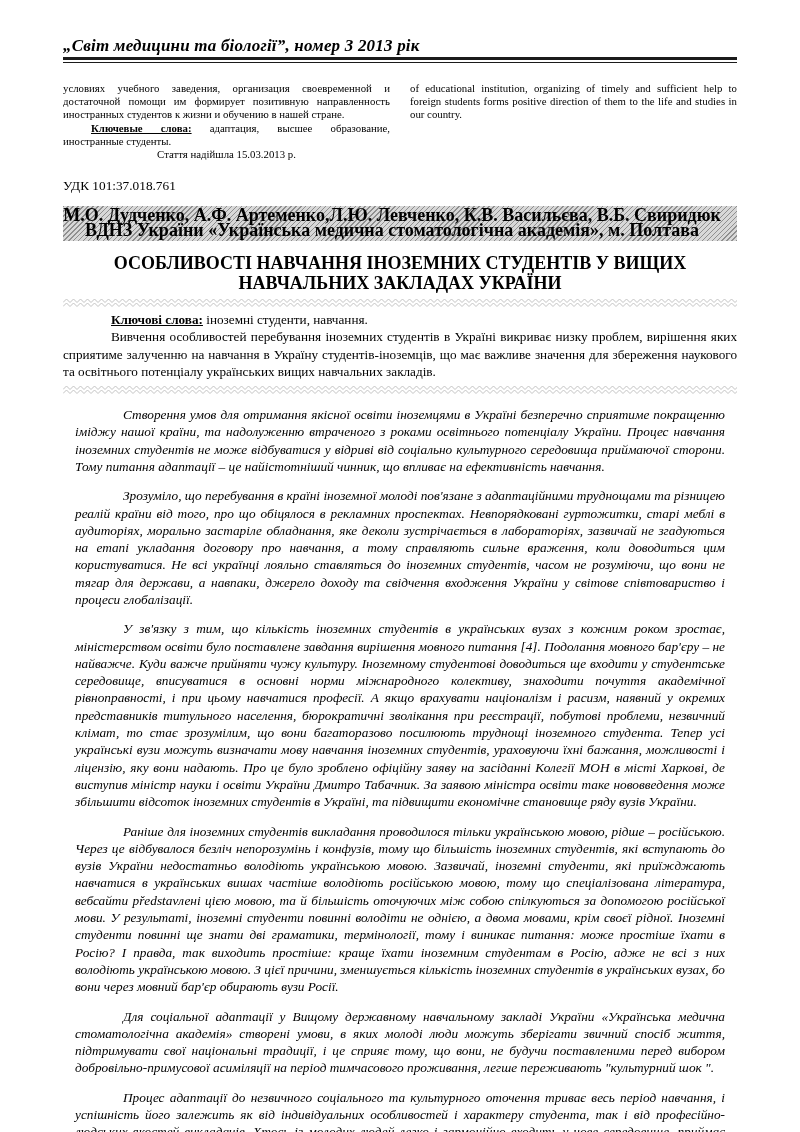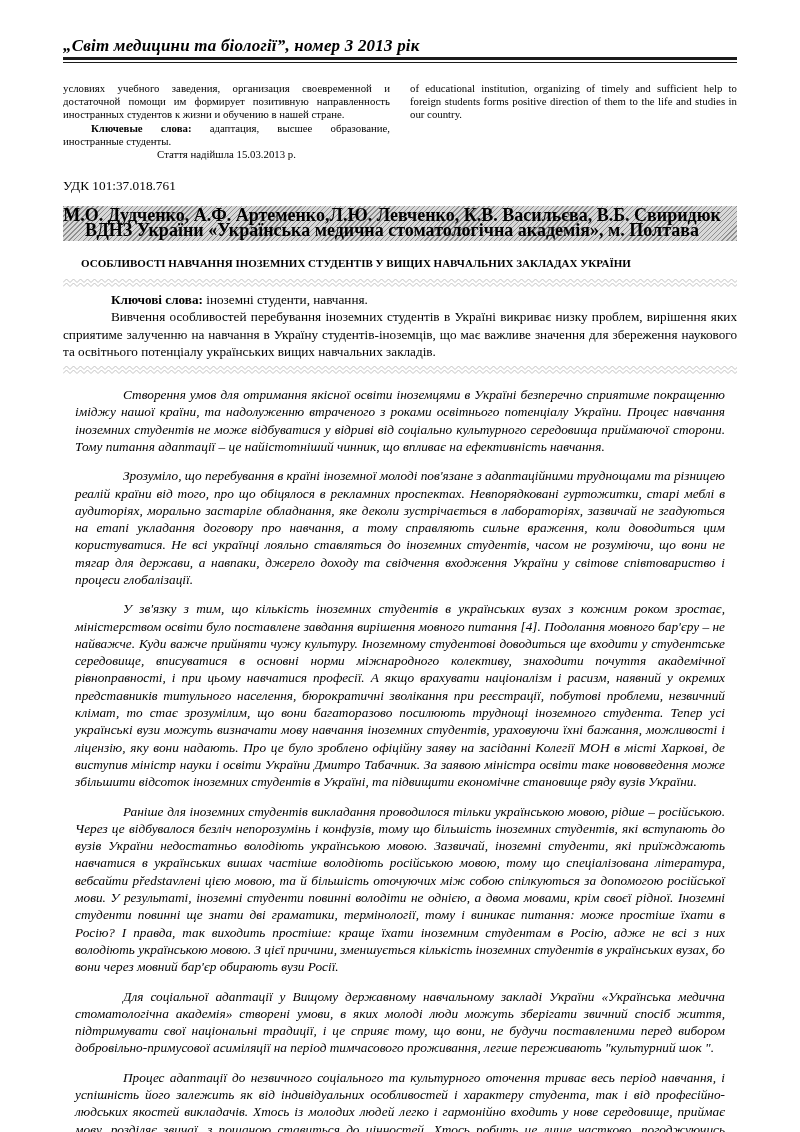--- a/index.html
+++ b/index.html
@@ -23,35 +23,35 @@
   }
 
   
   .front-cols{
     display:flex;gap:20px;margin-top:19px;
     font-size:10.8px;line-height:13.2px;text-align:justify;
   }
   .front-col{flex:1 1 0;}
   .front-col p{margin:0;}
   .kw-line{text-indent:28px;}
-  .kw-label{font-weight:bold;}
+  .kw-label{font-weight:bold;text-decoration:underline;}
   .received-line{text-align:center;margin-top:0;}
 
   .udk-line{font-weight:normal;font-size:13.3px;margin-top:17px;line-height:16px;}
 
   .authors-banner{
     margin-top:12px;
     padding:2px 16px 4px 0;
     text-align:center;font-weight:bold;font-size:18px;line-height:14.5px;
     background:repeating-linear-gradient(135deg,#8f8f8f 0 1px,#d8d8d8 1px 3.5px);
   }
 
   .article-title{
-    margin-top:12px;font-weight:bold;
-    font-size:11px;line-height:20px;padding:0 18px;
+    margin-top:12px;text-align:center;font-weight:bold;
+    font-size:18px;line-height:20px;padding:0 18px;
   }
 
   svg.zigzag{display:block;margin-top:5px;}
 
   .abstract-block{
     margin-top:4px;font-size:13.2px;line-height:17.2px;text-align:justify;
   }
   .abstract-block p{margin:0;text-indent:48px;}
 
   .body-text{

